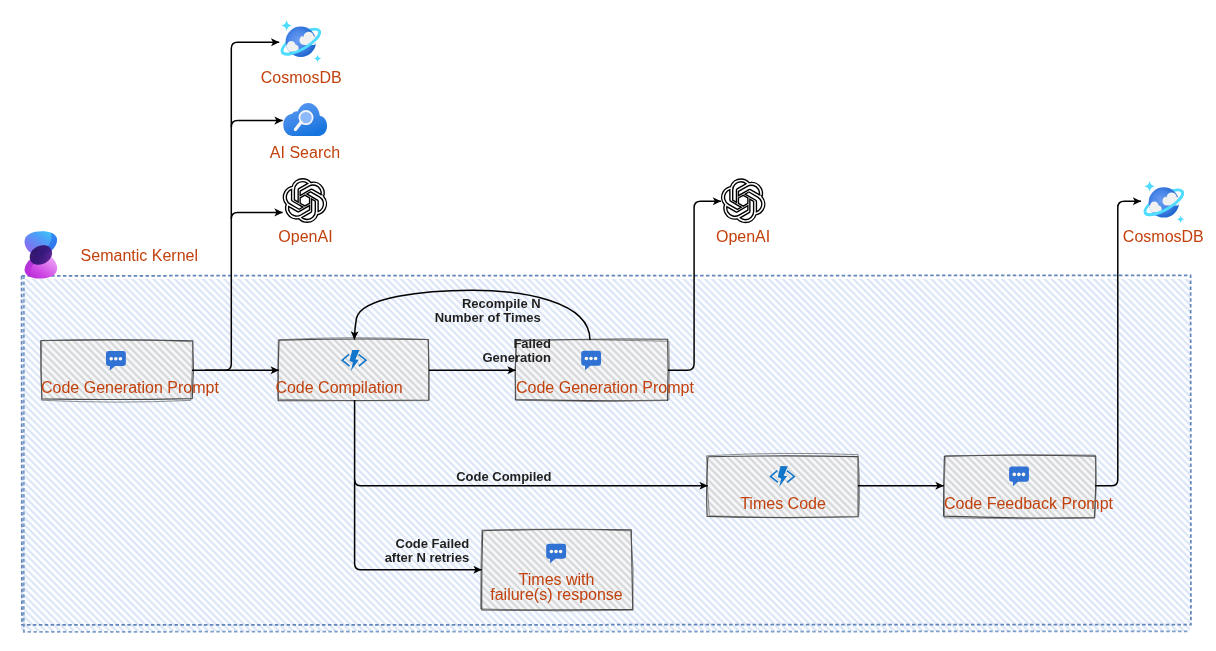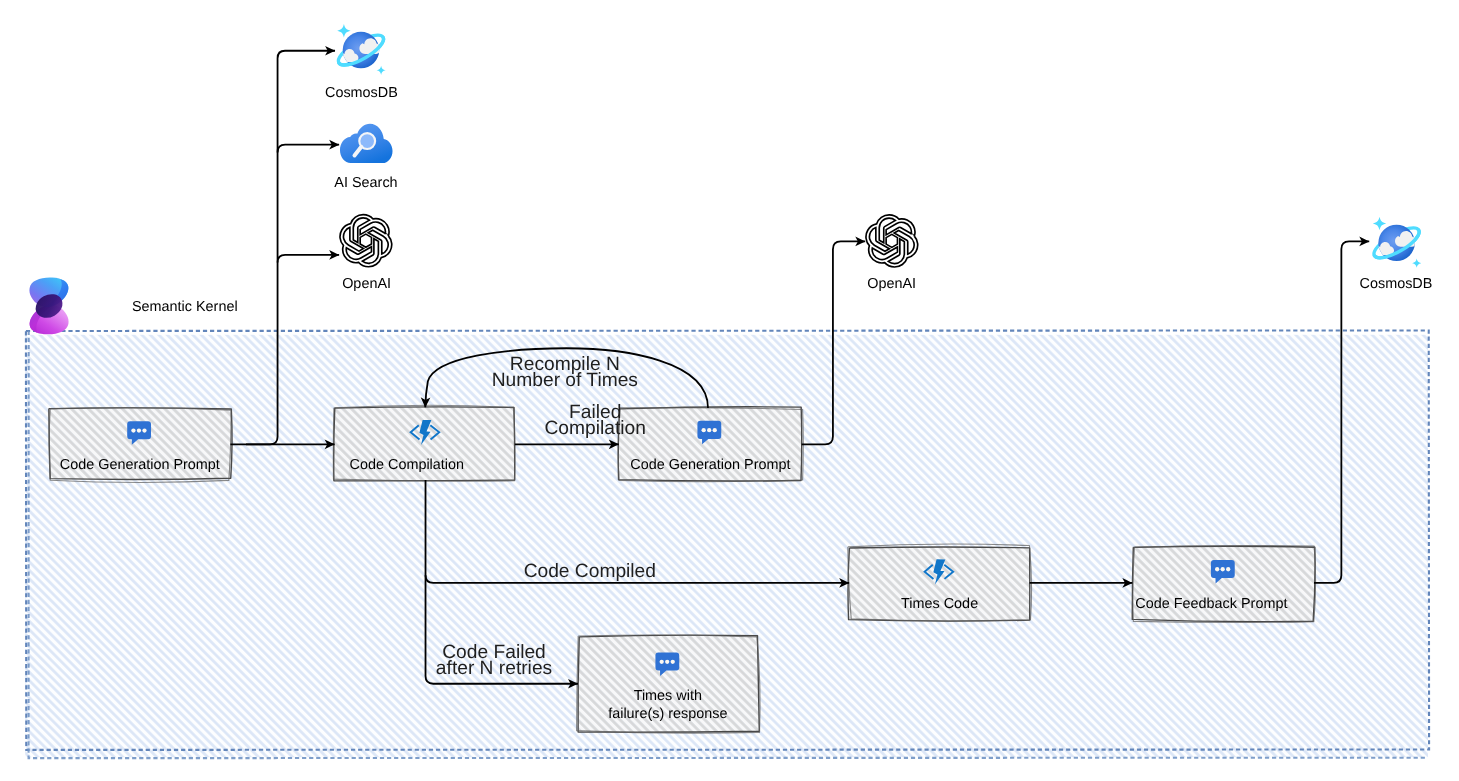--- a/index.html
+++ b/index.html
@@ -1,24 +1,24 @@
 <!DOCTYPE html>
 <html><head>
 <meta charset="utf-8">
 <style>
   html,body{margin:0;padding:0;background:#ffffff;}
   body{width:1216px;height:651px;position:relative;overflow:hidden;
        font-family:"Liberation Sans",sans-serif;color:#111111;
        -webkit-font-smoothing:antialiased;}
   #stage{position:absolute;left:0;top:0;width:1216px;height:651px;}
   svg{position:absolute;left:0;top:0;}
-  .nodelabel{position:absolute;text-align:center;font-size:12px;color:#000000;
+  .nodelabel{position:absolute;text-align:center;font-size:16px;color:#c2410c;
              line-height:15px;white-space:nowrap;transform:translateZ(0);}
-  .edgelabel{position:absolute;text-align:center;font-size:16px;color:#1f1f1f;
-             line-height:14px;white-space:nowrap;transform:translateZ(0);}
+  .edgelabel{position:absolute;text-align:right;font-size:13px;color:#1f1f1f;
+             line-height:14px;white-space:nowrap;transform:translateZ(0);font-weight:bold;}
 </style>
 </head>
 <body>
 
 <div id="stage">
 
   <svg id="base" width="1216" height="651" viewBox="0 0 1216 651">
     <defs>
       <pattern id="bluehatch" width="5.0" height="5.0" patternUnits="userSpaceOnUse" patternTransform="rotate(-45 0 0)">
         <rect width="5.0" height="5.0" fill="#fdfeff"></rect>
@@ -252,20 +252,20 @@
   <div class="nodelabel" style="left:1113.3px;top:229.3px;width:100px;">CosmosDB</div>
 
   <div class="nodelabel" style="left:68px;top:248px;width:130px;text-align:right;">Semantic Kernel</div>
 
   <div class="edgelabel" style="left:400.7px;top:297.2px;width:140px;">
     <div>Recompile N</div>
     <div>Number of Times</div>
   </div>
   <div class="edgelabel" style="left:441px;top:336.6px;width:110px;">
     <div>Failed</div>
-    <div>Compilation</div>
+    <div>Generation</div>
   </div>
   <div class="edgelabel" style="left:431.5px;top:470.4px;width:120px;">Code Compiled</div>
   <div class="edgelabel" style="left:354.2px;top:536.6px;width:115px;">
     <div>Code Failed</div>
     <div>after N retries</div>
   </div>
 </div>
 
 </body></html>

